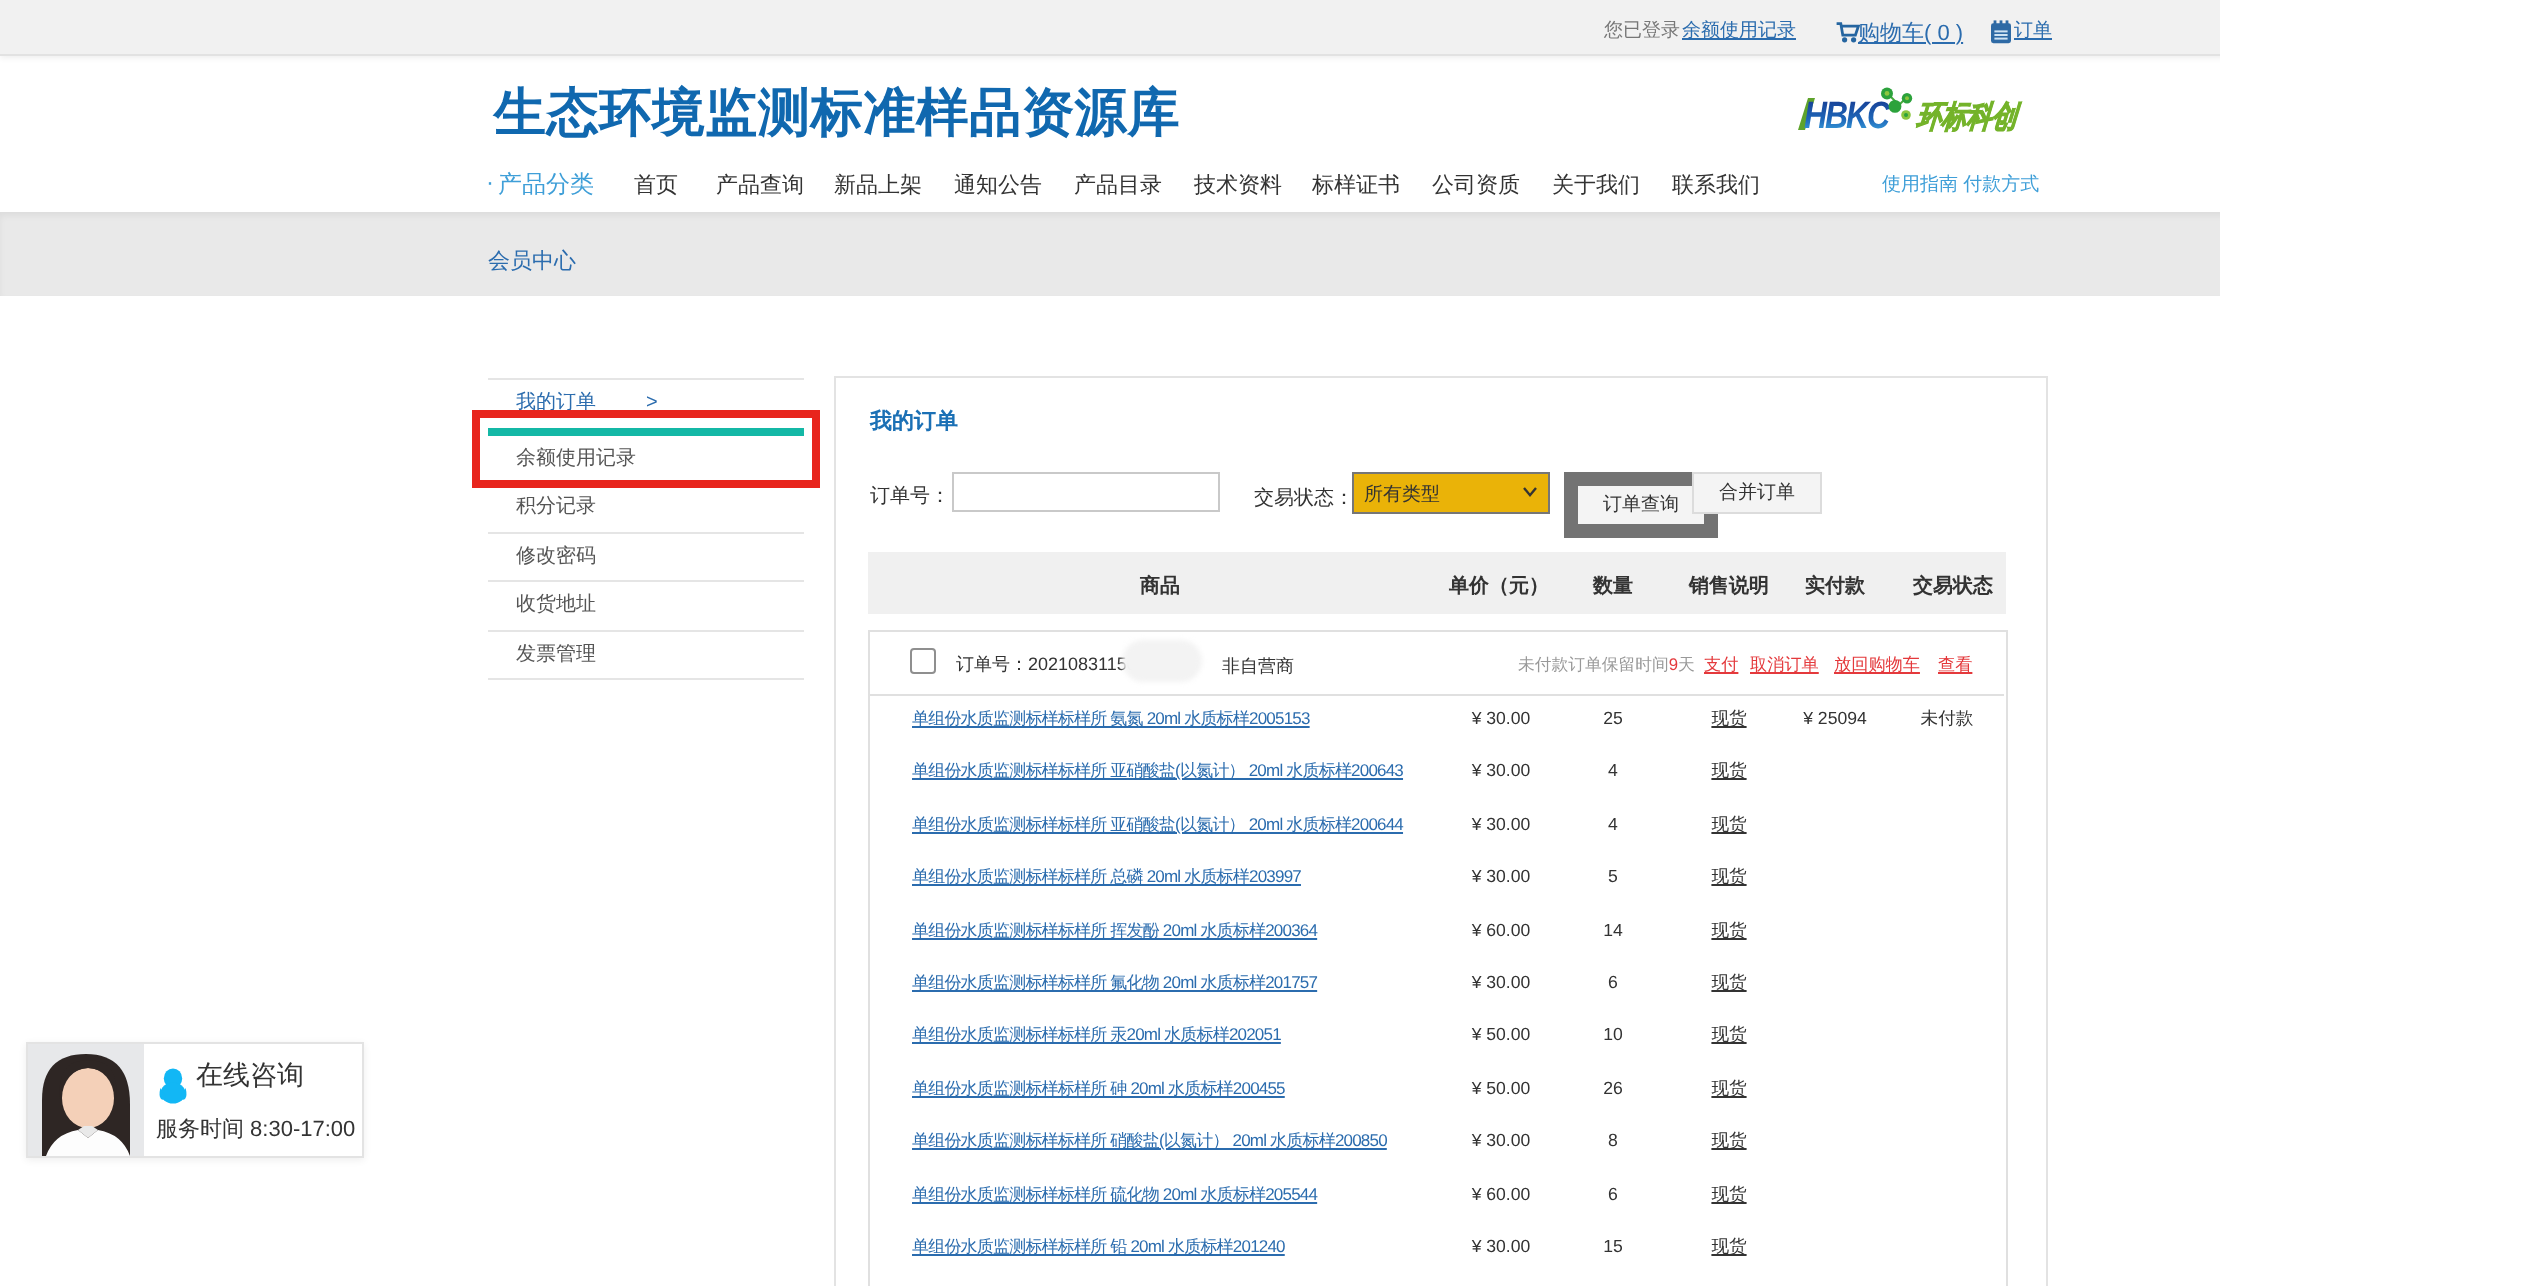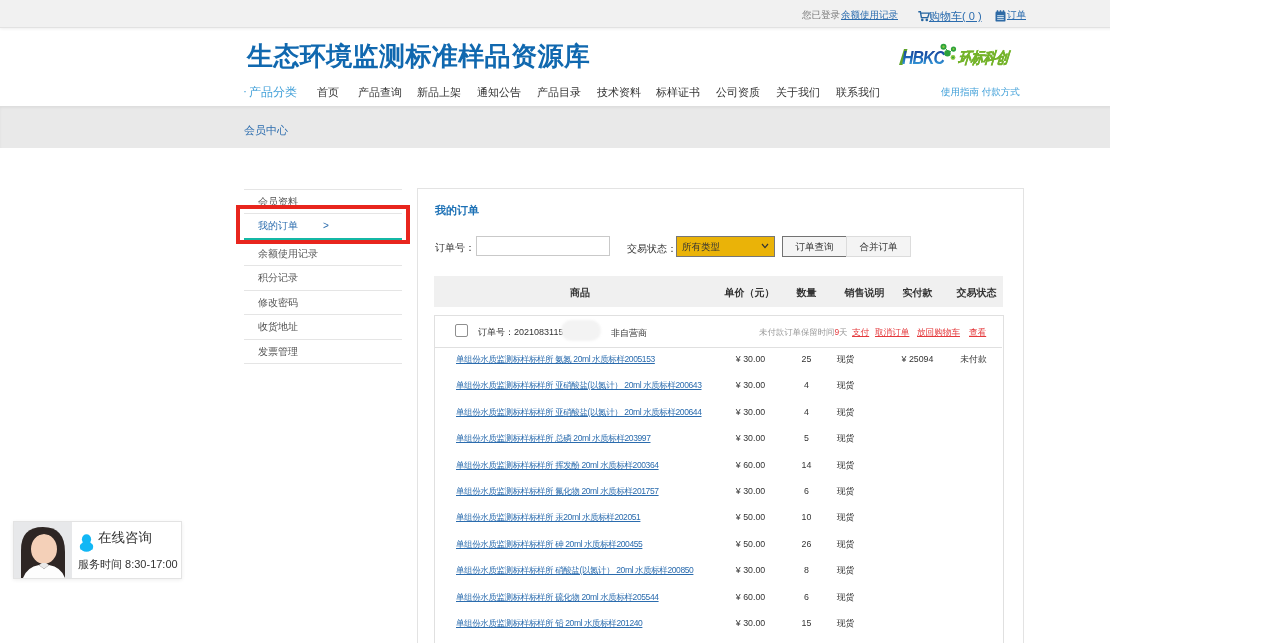--- a/index.html
+++ b/index.html
@@ -7,21 +7,21 @@
   font-family:"Liberation Sans",sans-serif;-webkit-font-smoothing:antialiased;}
 .abs{position:absolute;}
 a{text-decoration:underline;}
 .blue{color:#2b6cae;}
 .red{color:#e4393c;}
 .prow{position:absolute;left:434px;width:568px;height:12px;}
 .plink{position:absolute;left:22px;top:0;font-size:8.5px;letter-spacing:-0.4px;color:#2b6cae;text-decoration:underline;white-space:nowrap;}
 .pc{position:absolute;top:0;font-size:8.8px;color:#333;text-align:center;}
 .c2{left:285px;width:63px;}
 .c3{left:352px;width:41px;}
-.c4{left:390px;width:43px;}
+.c4{left:409px;width:43px;text-decoration:underline;}
 .c5{left:467px;width:33px;}
 .c6{left:518px;width:43px;}
 </style>
 </head>
 <body>
 <div id="page">
 
   <div class="abs" style="left:0;top:0;width:1269px;height:27px;background:#f1f1f1;border-bottom:1px solid #e2e2e2;box-shadow:0 1px 3px rgba(0,0,0,0.07);"></div>
   <div class="abs" style="left:802px;top:9px;font-size:9.5px;color:#777;">您已登录</div>
   <div class="abs blue" style="left:841px;top:9px;font-size:9.5px;text-decoration:underline;">余额使用记录</div>
@@ -79,21 +79,20 @@
   <div class="abs" style="left:656px;top:85px;font-size:11px;color:#333;">标样证书</div>
   <div class="abs" style="left:716px;top:85px;font-size:11px;color:#333;">公司资质</div>
   <div class="abs" style="left:776px;top:85px;font-size:11px;color:#333;">关于我们</div>
   <div class="abs" style="left:836px;top:85px;font-size:11px;color:#333;">联系我们</div>
   <div class="abs" style="left:941px;top:86px;font-size:9.5px;color:#3f9fd8;">使用指南 付款方式</div>
 
   <div class="abs" style="left:0;top:106px;width:1262px;height:42px;background:#e9e9e9;box-shadow:inset 0 2px 3px rgba(0,0,0,0.05);"></div>
   <div class="abs" style="left:244px;top:123px;font-size:11px;color:#2b6cae;">会员中心</div>
 
   <div class="abs" style="left:244px;top:189px;width:158px;border-top:1px solid #e5e5e5;">
-    <div style="height:23px;line-height:23px;padding-left:14px;border-bottom:1px solid #e5e5e5;font-size:10px;color:#555;">会员资料</div>
     <div style="height:24px;line-height:24px;padding-left:14px;border-bottom:4px solid #14b8a6;font-size:10px;color:#2b6cae;">我的订单<span style="margin-left:25px;">&gt;</span></div>
     <div style="height:23px;line-height:23px;padding-left:14px;border-bottom:1px solid #e5e5e5;font-size:10px;color:#555;">余额使用记录</div>
     <div style="height:24px;line-height:24px;padding-left:14px;border-bottom:1px solid #e5e5e5;font-size:10px;color:#555;">积分记录</div>
     <div style="height:23px;line-height:23px;padding-left:14px;border-bottom:1px solid #e5e5e5;font-size:10px;color:#555;">修改密码</div>
     <div style="height:24px;line-height:24px;padding-left:14px;border-bottom:1px solid #e5e5e5;font-size:10px;color:#555;">收货地址</div>
     <div style="height:23px;line-height:23px;padding-left:14px;border-bottom:1px solid #e5e5e5;font-size:10px;color:#555;">发票管理</div>
   </div>
 
   <div class="abs" style="left:236px;top:205px;width:166px;height:31px;border:4px solid #e8251d;"></div>
 
@@ -102,21 +101,21 @@
 
   <div class="abs" style="left:435px;top:241px;font-size:10px;color:#333;">订单号：</div>
   <div class="abs" style="left:476px;top:236px;width:132px;height:18px;border:1px solid #c9c9c9;background:#fff;"></div>
   <div class="abs" style="left:627px;top:242px;font-size:10px;color:#333;">交易状态：</div>
   <div class="abs" style="left:676px;top:236px;width:97px;height:19px;border:1px solid #767676;background:#eab308;">
     <span style="position:absolute;left:5px;top:4px;font-size:9.5px;color:#333;">所有类型</span>
     <svg style="position:absolute;right:5px;top:6px;" width="8" height="6" viewBox="0 0 8 6">
         <path d="M1 1 L4 4.6 L7 1" fill="none" stroke="#333" stroke-width="1.2"></path>
       </svg>
   </div>
-  <div class="abs" style="left:782px;top:236px;width:63px;height:19px;border:1px solid #737373;background:#f4f4f4;text-align:center;line-height:19px;font-size:9.5px;color:#333;">订单查询</div>
+  <div class="abs" style="left:782px;top:236px;width:63px;height:19px;border:7px solid #737373;background:#f4f4f4;text-align:center;line-height:19px;font-size:9.5px;color:#333;">订单查询</div>
   <div class="abs" style="left:846px;top:236px;width:63px;height:19px;border:1px solid #dcdcdc;background:#f4f4f4;text-align:center;line-height:19px;font-size:9.5px;color:#333;">合并订单</div>
 
   <div class="abs" style="left:434px;top:276px;width:569px;height:31px;background:#f0f0f0;"></div>
   <div class="abs" style="left:560px;top:286px;width:40px;text-align:center;font-size:10px;font-weight:bold;color:#333;">商品</div>
   <div class="abs" style="left:719px;top:286px;width:61px;text-align:center;font-size:10px;font-weight:bold;color:#333;">单价（元）</div>
   <div class="abs" style="left:786px;top:286px;width:41px;text-align:center;font-size:10px;font-weight:bold;color:#333;">数量</div>
   <div class="abs" style="left:843px;top:286px;width:43px;text-align:center;font-size:10px;font-weight:bold;color:#333;">销售说明</div>
   <div class="abs" style="left:901px;top:286px;width:33px;text-align:center;font-size:10px;font-weight:bold;color:#333;">实付款</div>
   <div class="abs" style="left:955px;top:286px;width:43px;text-align:center;font-size:10px;font-weight:bold;color:#333;">交易状态</div>
 

